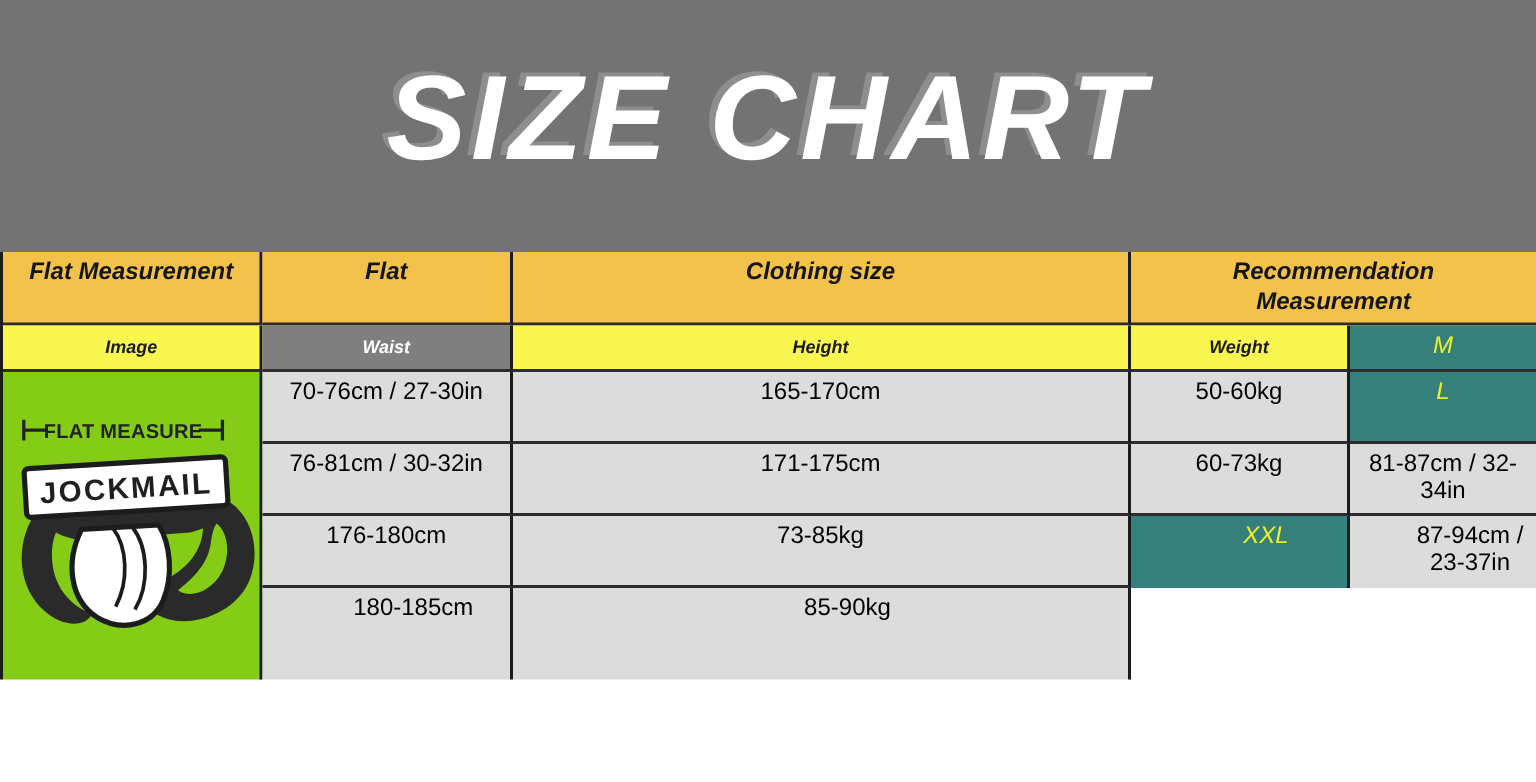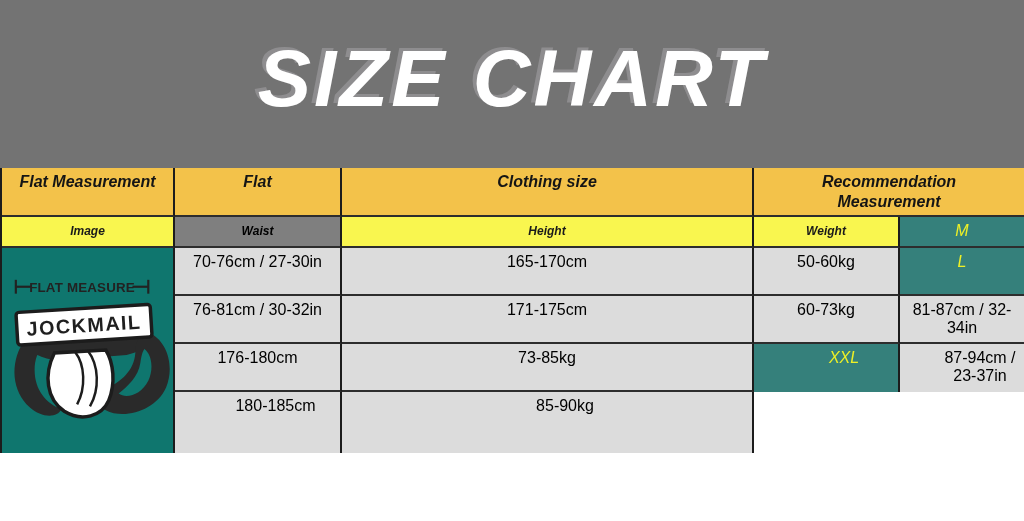--- a/index.html
+++ b/index.html
@@ -58,26 +58,26 @@
   .hdr2 {
     background: #f9f64f;
     font-weight: bold;
     font-style: italic;
     font-size: 12px;
     color: #1a1a1a;
     line-height: 28px;
   }
   .hdr2-gray {
     background: #7f7f7f;
-    color: #000000;
+    color: #ffffff;
   }
   .meas-span { grid-column: 4 / 6; }
   .image-cell {
     grid-row: 3 / 7;
-    background: #0f766e;
+    background: #84cc16;
     border-bottom: none;
     padding: 0;
   }
   .size-cell {
     background: #35807b;
     color: #eef026;
     font-style: italic;
     font-size: 16px;
     font-weight: 500;
     padding-top: 5px;

